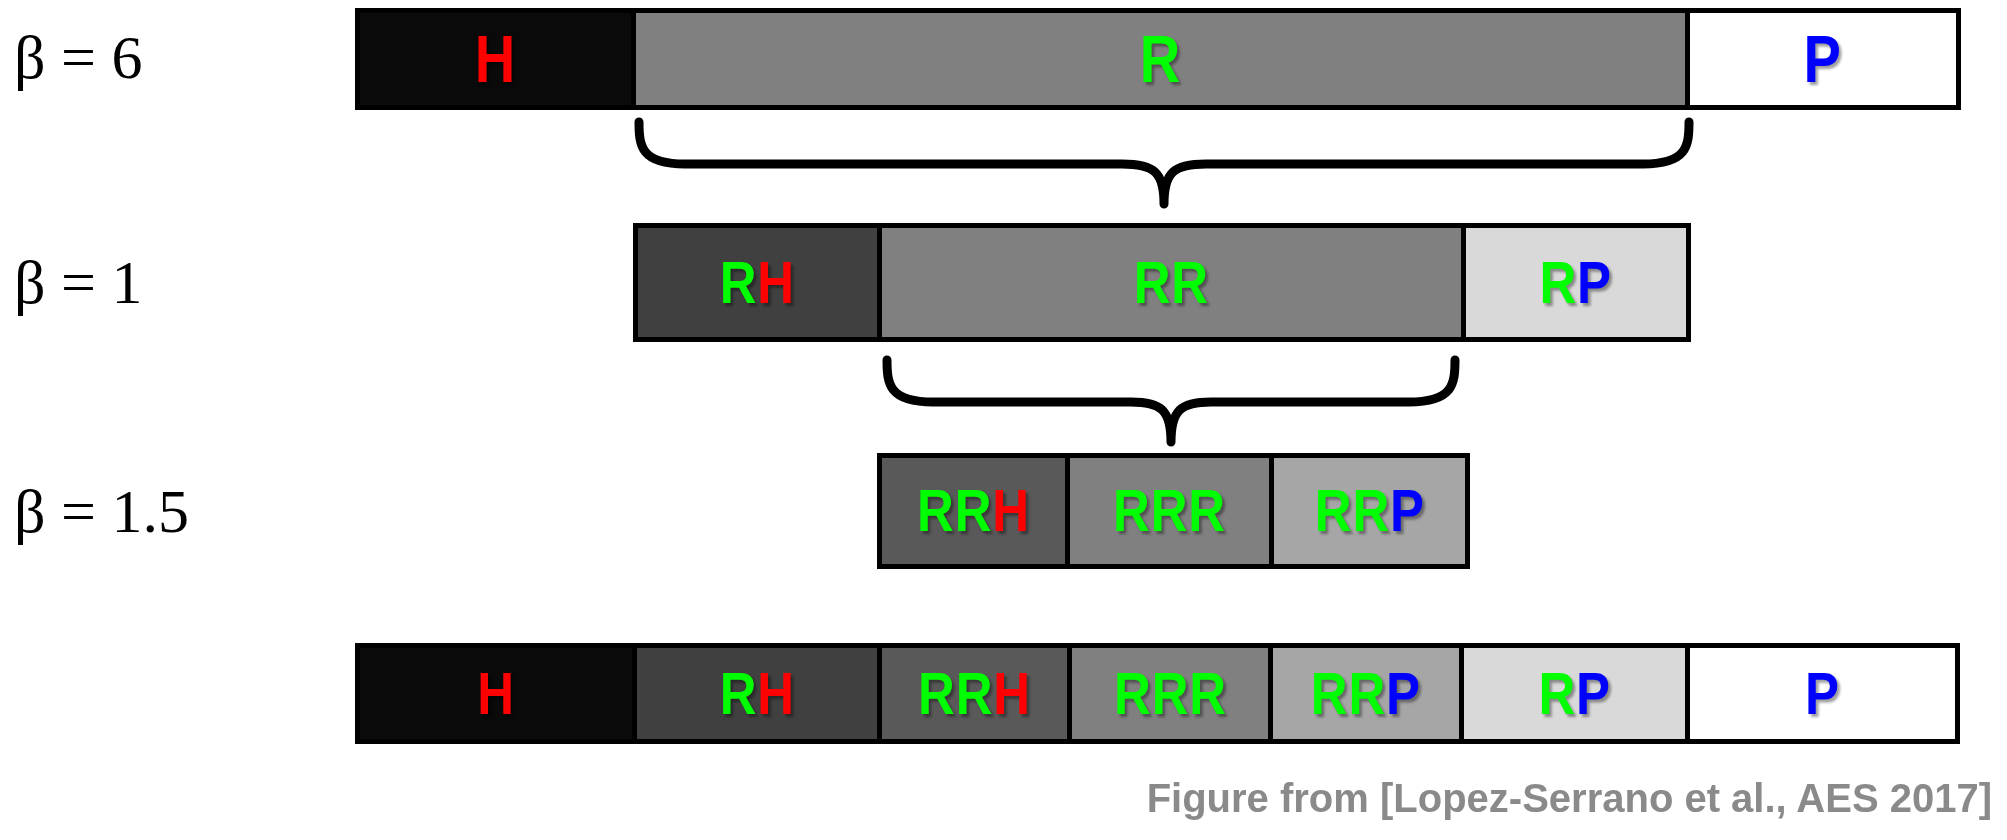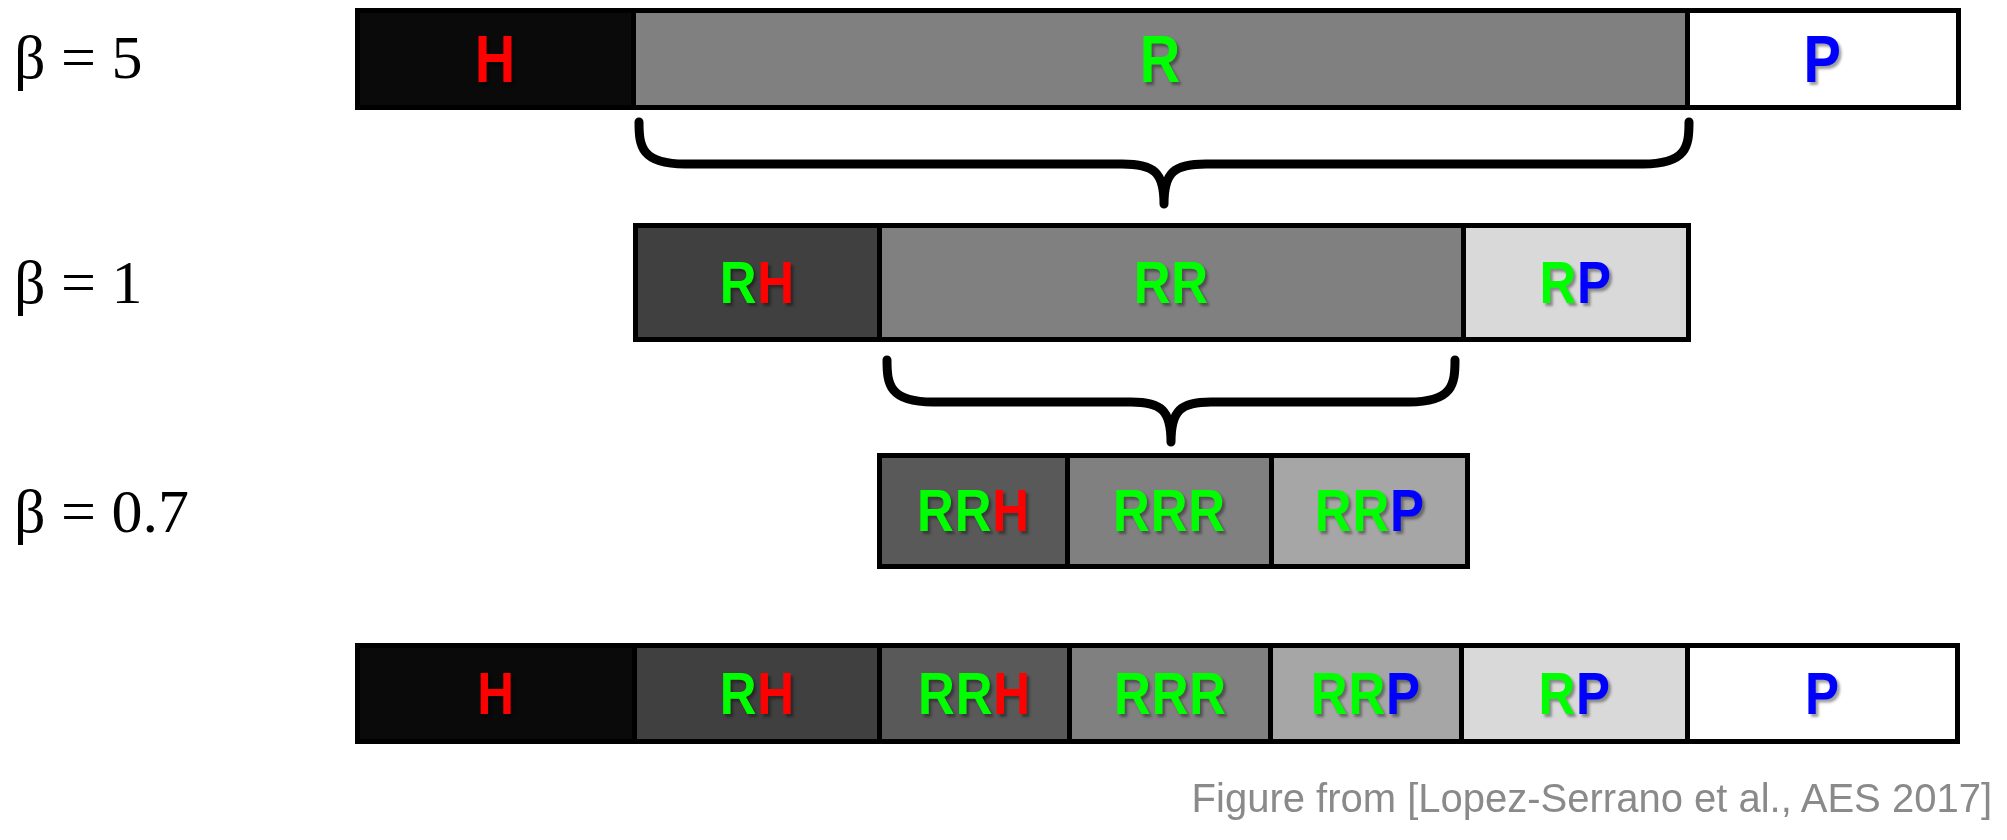--- a/index.html
+++ b/index.html
@@ -64,36 +64,36 @@
 
   .brace { position: absolute; }
   #brace-top    { left: 633px; top: 114px; }
   #brace-middle { left: 881px; top: 352px; }
 
   #caption {
     position: absolute;
     top: 776px;
     right: 15px;
     font-family: "Liberation Sans", sans-serif;
-    font-weight: normal;
+    font-weight: bold;
     font-size: 40px;
     color: #8a8a8a;
     white-space: nowrap;
   }
 </style>
 </head>
 <body>
 
 <div id="page">
 
-  <div class="beta-label" id="label-beta5">β = 5</div>
+  <div class="beta-label" id="label-beta5">β = 6</div>
 
   <div class="beta-label" id="label-beta3">β = 1</div>
 
-  <div class="beta-label" id="label-beta15">β = 0.7</div>
+  <div class="beta-label" id="label-beta15">β = 1.5</div>
 
   <div class="bar" id="bar-beta5">
       <div class="segment" style="width: 17.31%; background: rgb(10, 10, 10);">
         <span class="letters"><span style="color: rgb(255, 0, 0);">H</span></span>
       </div>
       <div class="segment" style="width: 66%; background: rgb(128, 128, 128);">
         <span class="letters"><span style="color: rgb(0, 255, 0);">R</span></span>
       </div>
       <div class="segment" style="width: 16.69%; background: rgb(255, 255, 255);">
         <span class="letters"><span style="color: rgb(0, 0, 255);">P</span></span>

